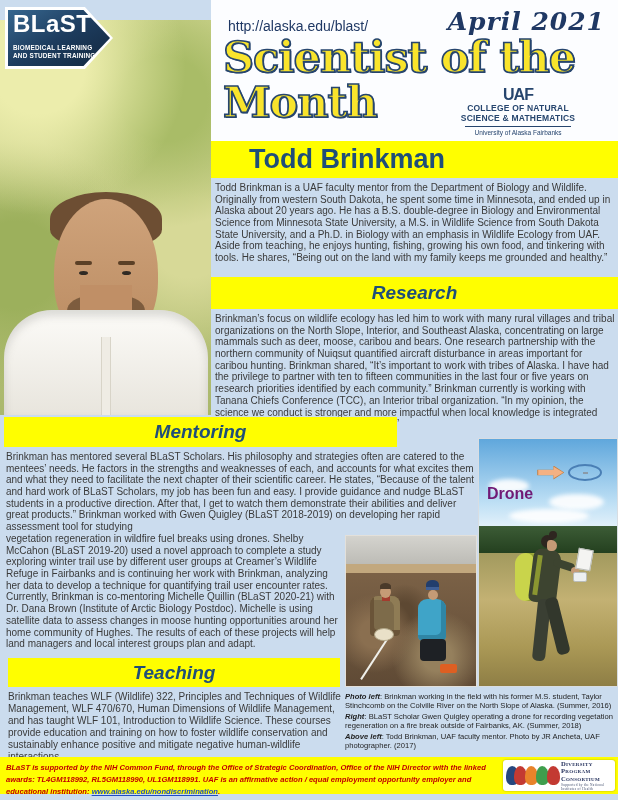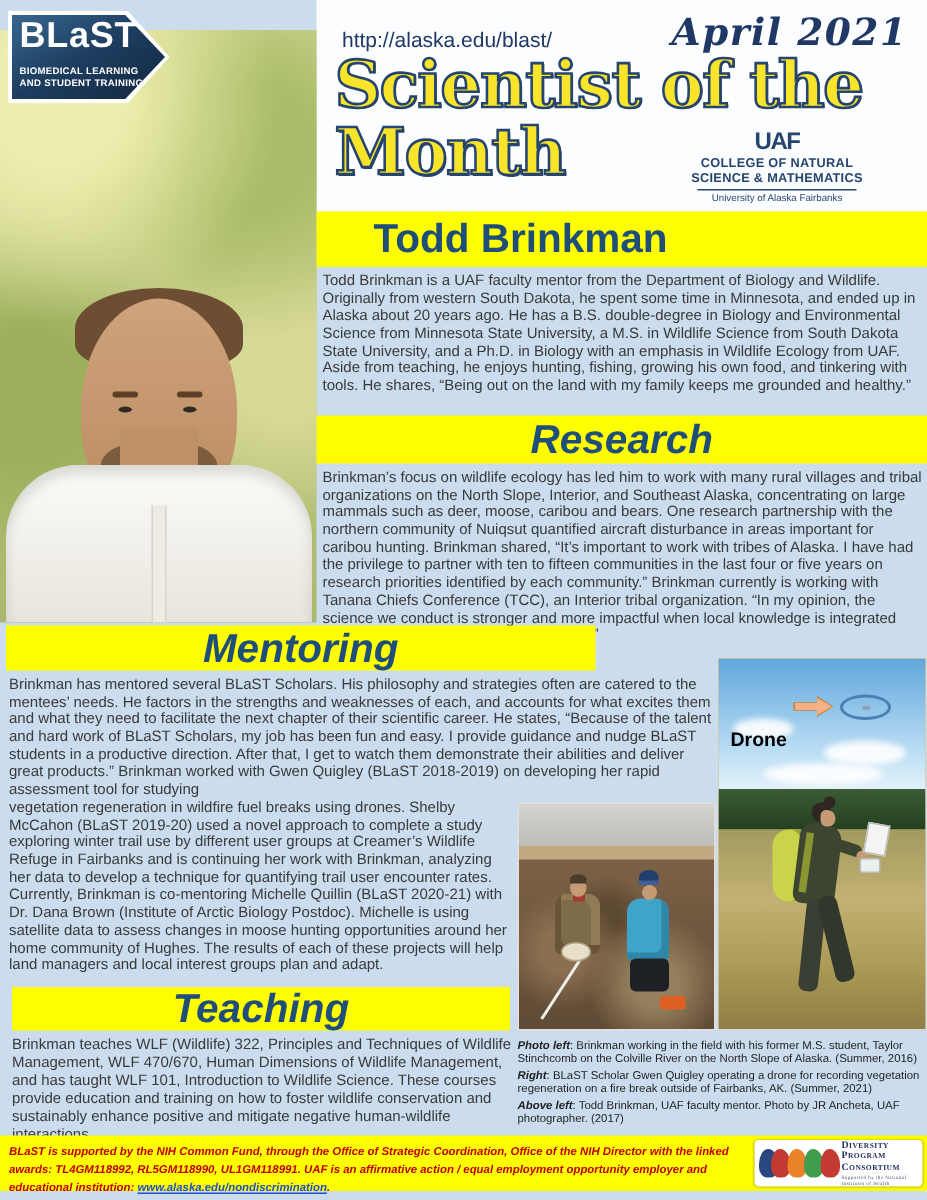--- a/index.html
+++ b/index.html
@@ -55,21 +55,21 @@
   .po-beard { left:50%; transform:translateX(-50%); bottom:-3px; width:78px; height:54px;
               background:rgba(110,80,52,.82); border-radius:28% 28% 50% 50%; }
   .po-smile { left:50%; transform:translateX(-50%); bottom:18px; width:30px; height:9px;
               background:#f6f1e7; border-radius:4px/50%; }
 
   
   .band { position:absolute; background:#fffe00; display:flex; align-items:center; }
   .band-center { justify-content:center; }
   .name-band { left:211px; top:141px; width:407px; height:37px;padding-left:25px; }
   .name-text { font-size:27px; font-weight:bold; color:#1f4e79; padding-left:13px; }
-  .heading-italic { font-size:27px; font-weight:bold; font-style:italic; color:#1f4e79; }
+  .heading-italic { font-size:19px; font-weight:bold; font-style:italic; color:#1f4e79; }
   .research-band { left:211px; top:277px; width:407px; height:32px; }
   .mentoring-band { left:4px; top:417px; width:393px; height:30px; }
   .teaching-band { left:8px; top:658px; width:332px; height:29px; }
 
   .body-text { position:absolute; font-size:10px; line-height:1.17; color:#3a3a3a; }
   .bio-text { left:215px; top:182px; width:401px; }
   .research-text { left:215px; top:313px; width:402px; }
   .mentoring-text-1 { left:6px; top:451px; width:469px; }
   .mentoring-text-2 { left:6px; top:533px; width:338px; }
   .teaching-text { left:8px; top:691px; width:334px; line-height:1.2; }
@@ -90,21 +90,21 @@
   .fp-backpack { left:36px; top:114px; width:24px; height:48px; background:#c9d44b;
                  border-radius:11px 8px 9px 11px; box-shadow:inset -5px 0 0 #97a335; }
   .fp-strap { left:56px; top:116px; width:5px; height:40px; background:#8a9631; transform:rotate(8deg); }
   .fp-arm { left:74px; top:122px; width:22px; height:8px; background:#3d4430; border-radius:4px; transform:rotate(18deg); }
   .fp-hand { left:92px; top:128px; width:8px; height:7px; background:#c59b76; border-radius:50%; }
   .fp-tablet { left:98px; top:110px; width:15px; height:21px; background:#f4f4f2; border:1px solid #b9bcb8; transform:rotate(10deg); }
   .fp-controller { left:94px; top:133px; width:14px; height:10px; background:#eceff0; border:1px solid #b9bcb8; border-radius:2px; }
   .fp-leg1 { left:56px; top:160px; width:13px; height:62px; background:#3a3f33; border-radius:5px; transform:rotate(6deg); }
   .fp-leg2 { left:72px; top:158px; width:13px; height:58px; background:#32372c; border-radius:5px; transform:rotate(-14deg); }
   .drone-row { position:absolute; left:8px; top:3px; display:flex; align-items:center; gap:4px; z-index:3; }
-  .drone-text { font-size:13px; font-weight:600; color:#000000;margin-top:43px; }
+  .drone-text { font-size:16px; font-weight:600; color:#701a75;margin-top:43px; }
   .drone-arrow-outer { width:27px; height:14px; background:#c77f3f;
                        clip-path:polygon(0 30%,60% 30%,60% 0,100% 50%,60% 100%,60% 70%,0 70%); position:relative; }
   .drone-arrow-inner { position:absolute; inset:1px; background:#f4b183;
                        clip-path:polygon(0 30%,60% 30%,60% 0,100% 50%,60% 100%,60% 70%,0 70%); }
   .drone-ellipse { width:34px; height:17px; border:2px solid #4a7fb5; border-radius:50%; position:relative; }
   .drone-dot { position:absolute; left:13px; top:6px; width:5px; height:2px; background:#8a9aa8; }
 
   
   .photo-tundra { position:absolute; left:345px; top:535px; width:132px; height:152px; overflow:hidden;
                   border:1px solid #e3e0da;
@@ -259,21 +259,21 @@
     <div class="pt-part pt-wom-jacket"></div>
     <div class="pt-part pt-wom-legs"></div>
     <div class="pt-part pt-wom-face"></div>
     <div class="pt-part pt-wom-beanie"></div>
     <div class="pt-part pt-wom-band"></div>
     <div class="pt-part pt-case"></div>
   </div>
 
   <div class="captions">
     <div class="caption"><span class="cap-label">Photo left</span><span>: Brinkman working in the field with his former M.S. student, Taylor Stinchcomb on the Colville River on the North Slope of Alaska. (Summer, 2016)</span></div>
-    <div class="caption"><span class="cap-label">Right</span><span>: BLaST Scholar Gwen Quigley operating a drone for recording vegetation regeneration on a fire break outside of Fairbanks, AK. (Summer, 2021)</span></div>
+    <div class="caption"><span class="cap-label">Right</span><span>: BLaST Scholar Gwen Quigley operating a drone for recording vegetation regeneration on a fire break outside of Fairbanks, AK. (Summer, 2018)</span></div>
     <div class="caption"><span class="cap-label">Above left</span><span>: Todd Brinkman, UAF faculty mentor. Photo by JR Ancheta, UAF photographer. (2017)</span></div>
   </div>
 
   <div class="band band-center teaching-band">
     <div class="heading-italic">Teaching</div>
   </div>
   <div class="body-text teaching-text">Brinkman teaches WLF (Wildlife) 322, Principles and Techniques of Wildlife Management, WLF 470/670, Human Dimensions of Wildlife Management, and has taught WLF 101, Introduction to Wildlife Science. These courses provide education and training on how to foster wildlife conservation and sustainably enhance positive and mitigate negative human-wildlife interactions.</div>
 
   <div class="footer-band"></div>
   <div class="footer-text">

